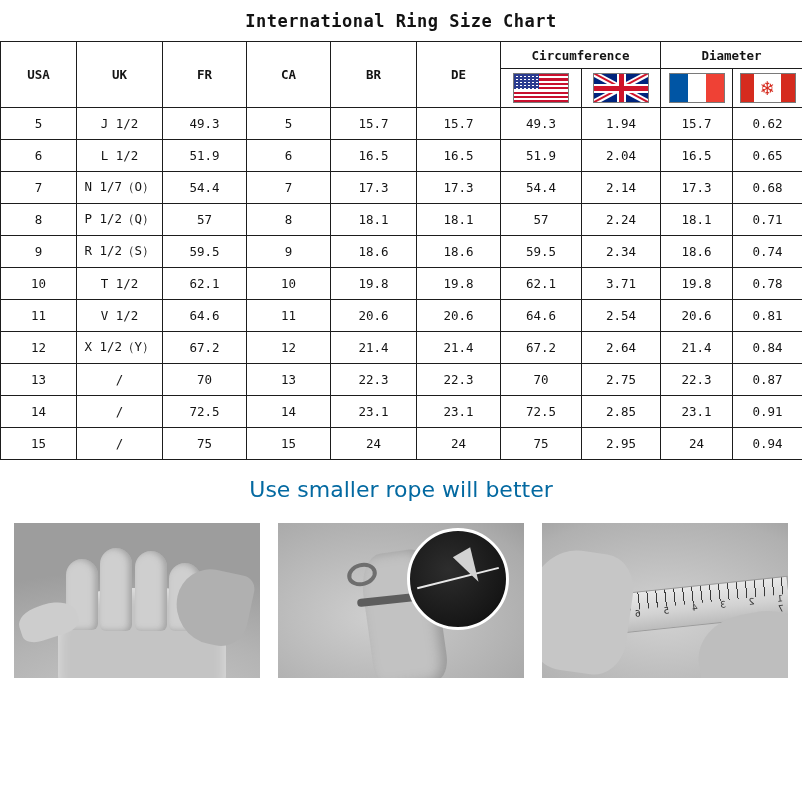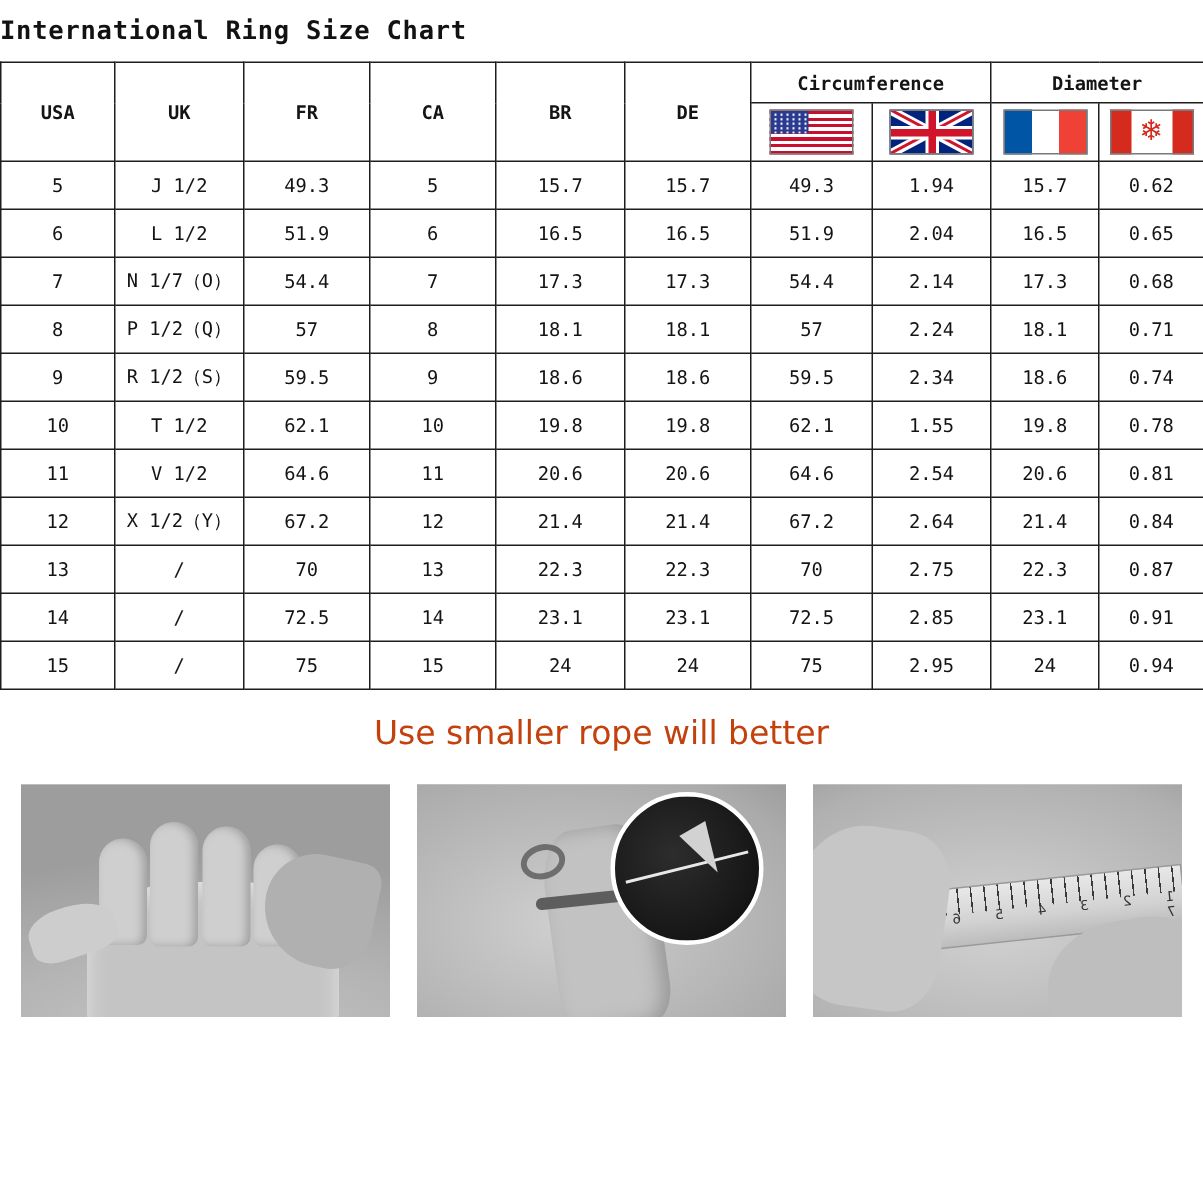--- a/index.html
+++ b/index.html
@@ -16,21 +16,21 @@
   }
   .page {
     width: 802px;
     height: 802px;
     position: relative;
     background: #ffffff;
     box-sizing: border-box;
   }
   
   .title {
-    text-align: left;
+    text-align: center;
     font-family: "DejaVu Sans Mono", monospace;
     font-size: 17px;
     font-weight: bold;
     letter-spacing: 0.5px;
     padding: 11px 0 10px 0;
     color: #121212;
   }
   
   table.ring-table {
     border-collapse: collapse;
@@ -173,21 +173,21 @@
   }
   
   .instructions {
     padding: 14px 0 0 0;
     text-align: center;
   }
   .instructions .line {
     font-family: "DejaVu Sans", sans-serif;
     font-size: 22px;
     line-height: 31px;
-    color: #c2410c;
+    color: #0369a1;
     white-space: nowrap;
   }
   
   .photos {
     display: flex;
     justify-content: space-between;
     padding: 18px 14px 0 14px;
     box-sizing: border-box;
     width: 802px;
   }
@@ -471,21 +471,21 @@
         <td>0.74</td>
       </tr>
       <tr class="data">
         <td>10</td>
         <td>T 1/2</td>
         <td>62.1</td>
         <td>10</td>
         <td>19.8</td>
         <td>19.8</td>
         <td>62.1</td>
-        <td>1.55</td>
+        <td>3.71</td>
         <td>19.8</td>
         <td>0.78</td>
       </tr>
       <tr class="data">
         <td>11</td>
         <td>V 1/2</td>
         <td>64.6</td>
         <td>11</td>
         <td>20.6</td>
         <td>20.6</td>

